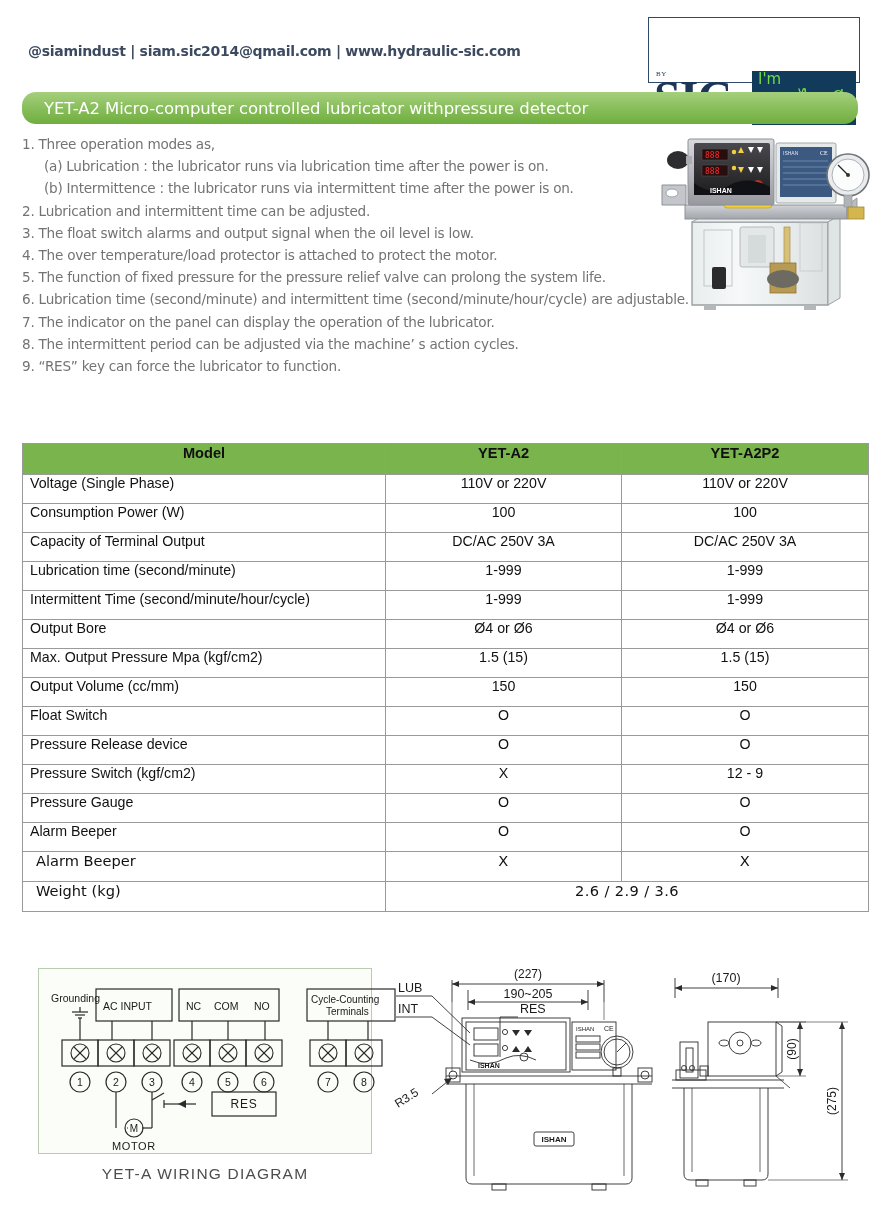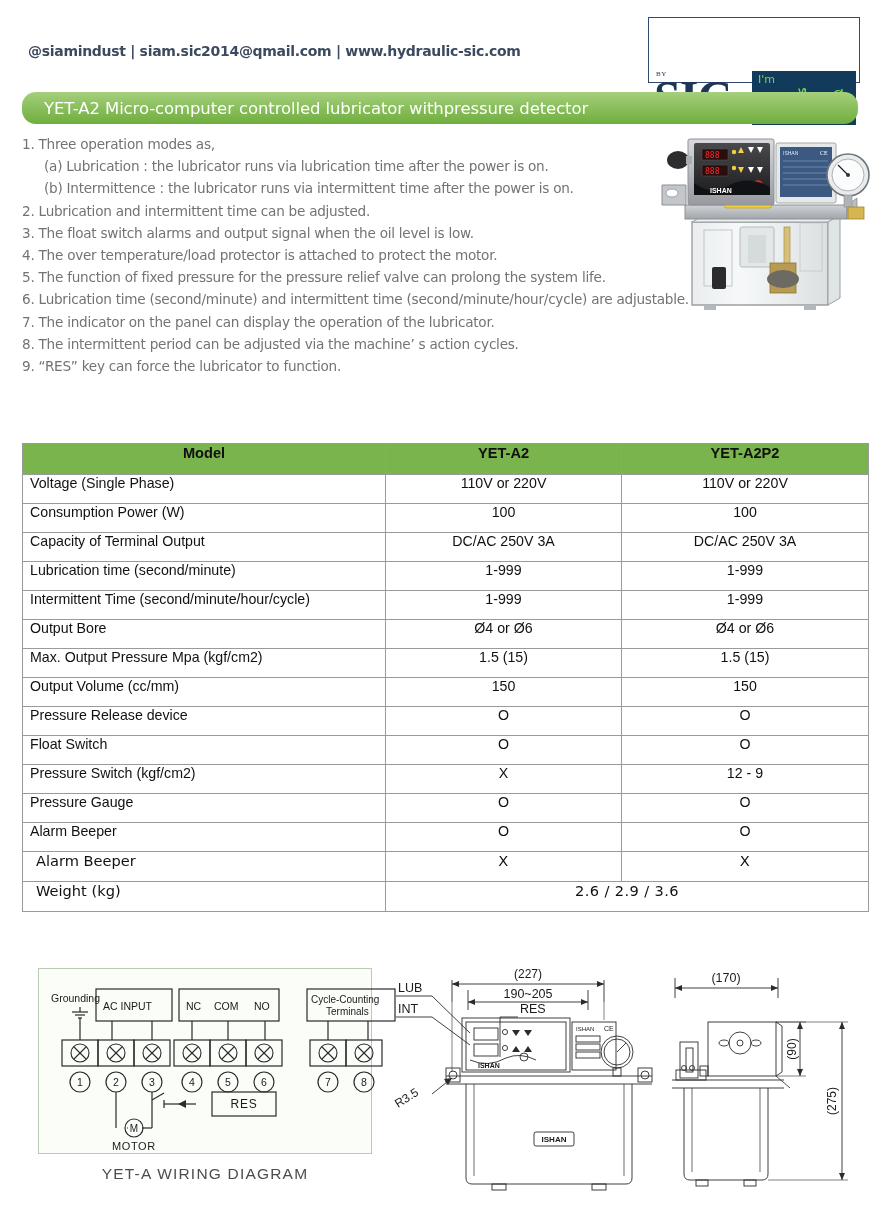--- a/index.html
+++ b/index.html
@@ -38,21 +38,21 @@
     color: #1d3557; letter-spacing: -1px;
   }
   .logo-thai-box {
     position: absolute; right: 0px; top: 2px;
     width: 104px; height: 54px;
     background: #123a5a;
     padding: 2px 6px;
   }
   .logo-im {
     font-family: "DejaVu Sans", sans-serif;
-    font-size: 11px; color: #6ddc4a; line-height: 13px;
+    font-size: 15px; color: #6ddc4a; line-height: 13px;
   }
   .logo-thai {
     font-family: "DejaVu Sans", sans-serif;
     font-size: 20px; color: #6ddc4a; line-height: 26px;
     letter-spacing: 1px;
   }
 
   
   .title-bar {
     position: absolute; left: 22px; top: 92px;
@@ -306,26 +306,26 @@
           <td>Max. Output Pressure Mpa (kgf/cm2)</td>
           <td class="val">1.5 (15)</td>
           <td class="val">1.5 (15)</td>
         </tr>
         <tr>
           <td>Output Volume (cc/mm)</td>
           <td class="val">150</td>
           <td class="val">150</td>
         </tr>
         <tr>
+          <td>Float Switch</td>
+          <td class="val">O</td>
+          <td class="val">O</td>
+        </tr>
+        <tr>
           <td>Pressure Release device</td>
-          <td class="val">O</td>
-          <td class="val">O</td>
-        </tr>
-        <tr>
-          <td>Float Switch</td>
           <td class="val">O</td>
           <td class="val">O</td>
         </tr>
         <tr>
           <td>Pressure Switch (kgf/cm2)</td>
           <td class="val">X</td>
           <td class="val">12 - 9</td>
         </tr>
         <tr>
           <td>Pressure Gauge</td>

